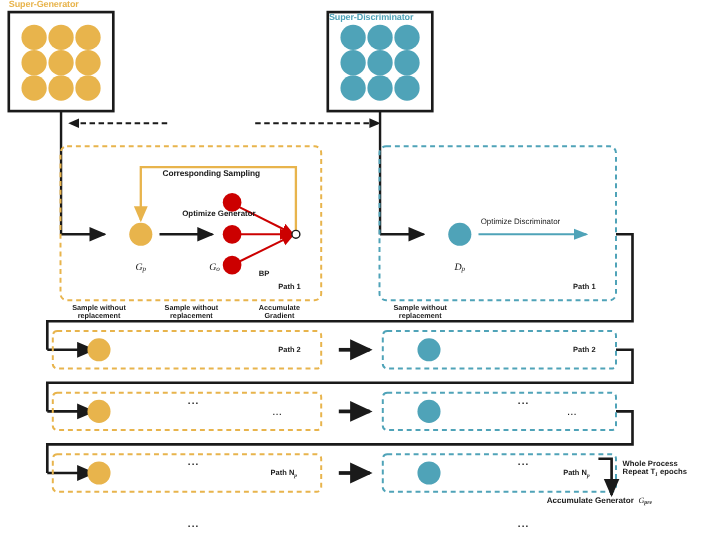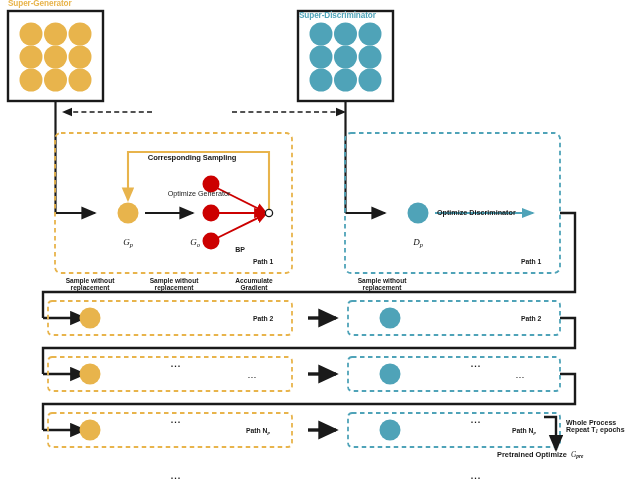--- a/index.html
+++ b/index.html
@@ -11,22 +11,22 @@
   }
   #stage{position:absolute;left:0;top:0;width:640px;height:420px;}
   svg#diagram{position:absolute;left:0;top:0;width:640px;height:493px;display:block;}
 
   
   .lbl{position:absolute;white-space:nowrap;line-height:1.05;}
   .t-super{font-size:8.2px;font-weight:bold;letter-spacing:-.1px;}
   .t-gen{color:#E8B44C;}
   .t-disc{color:#4FA3B8;}
   .t-corr{font-size:7.6px;font-weight:bold;color:#1a1a1a;letter-spacing:-.1px;}
-  .t-opt-g{font-size:7.2px;font-weight:normal;color:#1a1a1a;}
-  .t-opt-d{font-size:7.2px;font-weight:bold;color:#1a1a1a;margin-top:11px;}
+  .t-opt-g{font-size:7.2px;font-weight:bold;color:#1a1a1a;}
+  .t-opt-d{font-size:7.2px;font-weight:normal;color:#1a1a1a;}
   .t-small{font-size:6.6px;font-weight:bold;color:#1a1a1a;text-align:center;}
   .t-bp{font-size:7px;font-weight:bold;color:#1a1a1a;}
   .t-path{font-size:6.8px;font-weight:bold;color:#1a1a1a;}
   .t-note{font-size:7px;font-weight:bold;color:#1a1a1a;}
   .t-pre{font-size:7.4px;font-weight:bold;color:#1a1a1a;}
   .t-dots{font-size:9px;font-weight:bold;color:#1a1a1a;letter-spacing:1px;}
   .mathi{font-family:"Liberation Serif", serif;font-style:italic;font-weight:normal;}
   .sub{font-size:.72em;vertical-align:-0.28em;font-style:italic;
        font-family:"Liberation Serif", serif;}
   .caption{
@@ -211,16 +211,16 @@
   <div class="lbl t-dots ctr" style="left:176px;top:424px;">...</div>
   <div class="lbl t-path" style="left:246px;top:427px;"><span>Path N</span><span class="sub">p</span></div>
   <div class="lbl t-dots ctr" style="left:476px;top:424px;">...</div>
   <div class="lbl t-path" style="left:512px;top:427px;"><span>Path N</span><span class="sub">p</span></div>
 
   <div class="lbl t-note" style="left:566px;top:419px;">
     <div>Whole Process</div>
     <div><span>Repeat T</span><span class="sub">1</span><span> epochs</span></div>
   </div>
 
-  <div class="lbl t-pre" style="left:497px;top:451px;"><span>Pretrained Optimize</span>&nbsp;&nbsp;<span class="mathi">G</span><span class="sub">pre</span></div>
+  <div class="lbl t-pre" style="left:497px;top:451px;"><span>Accumulate Generator</span>&nbsp;&nbsp;<span class="mathi">G</span><span class="sub">pre</span></div>
 
 
 </div>
 
 </body></html>

